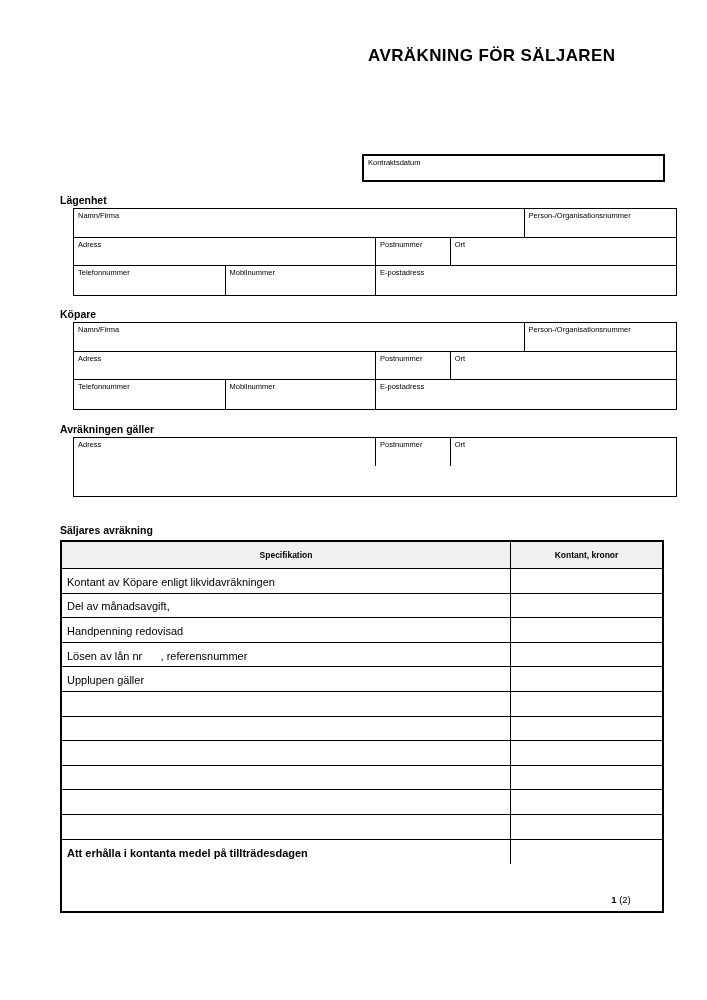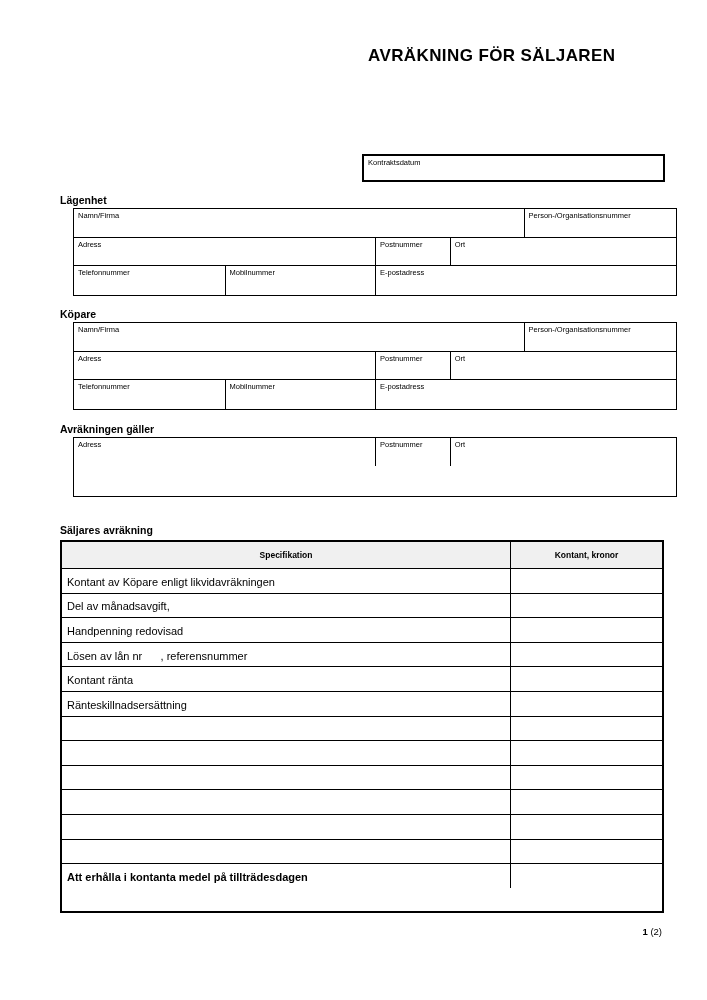--- a/index.html
+++ b/index.html
@@ -62,22 +62,22 @@
   .s-label {
     display: flex; align-items: center;
     font-size: 11px; padding: 2px 3px 0 5px;
     border-right: 1px solid #000;
     white-space: pre-wrap;
   }
   .s-amount { border-right: none; }
   .s-total .s-label { font-weight: bold; }
 
   .page-number {
-    position: absolute; left: 580px; top: 926px; width: 82px;
-    text-align: right; font-size: 9.5px; white-space: nowrap;
+    position: absolute; left: 580px; top: 894px; width: 82px;
+    text-align: center; font-size: 9.5px; white-space: nowrap;
   }
   .page-number .pn-bold { font-weight: bold; }
 </style>
 </head>
 <body>
 
 <div class="page">
 
   <div class="doc-title">AVRÄKNING FÖR SÄLJAREN</div>
 
@@ -189,25 +189,21 @@
     </div>
     <div class="trow" style="height:24.6px;">
       <div class="cell s-label" style="width:452px;">Handpenning redovisad</div>
       <div class="cell s-amount" style="width:152px;"></div>
     </div>
     <div class="trow" style="height:24.6px;">
       <div class="cell s-label" style="width:452px;">Lösen av lån nr      , referensnummer</div>
       <div class="cell s-amount" style="width:152px;"></div>
     </div>
     <div class="trow" style="height:24.6px;">
-      <div class="cell s-label" style="width:452px;">Kontant ränta</div>
-      <div class="cell s-amount" style="width:152px;"></div>
-    </div>
-    <div class="trow" style="height:24.6px;">
-      <div class="cell s-label" style="width:452px;">Ränteskillnadsersättning</div>
+      <div class="cell s-label" style="width:452px;">Upplupen gäller</div>
       <div class="cell s-amount" style="width:152px;"></div>
     </div>
     <div class="trow" style="height:24.6px;">
       <div class="cell s-label" style="width:452px;"></div>
       <div class="cell s-amount" style="width:152px;"></div>
     </div>
     <div class="trow" style="height:24.6px;">
       <div class="cell s-label" style="width:452px;"></div>
       <div class="cell s-amount" style="width:152px;"></div>
     </div>

